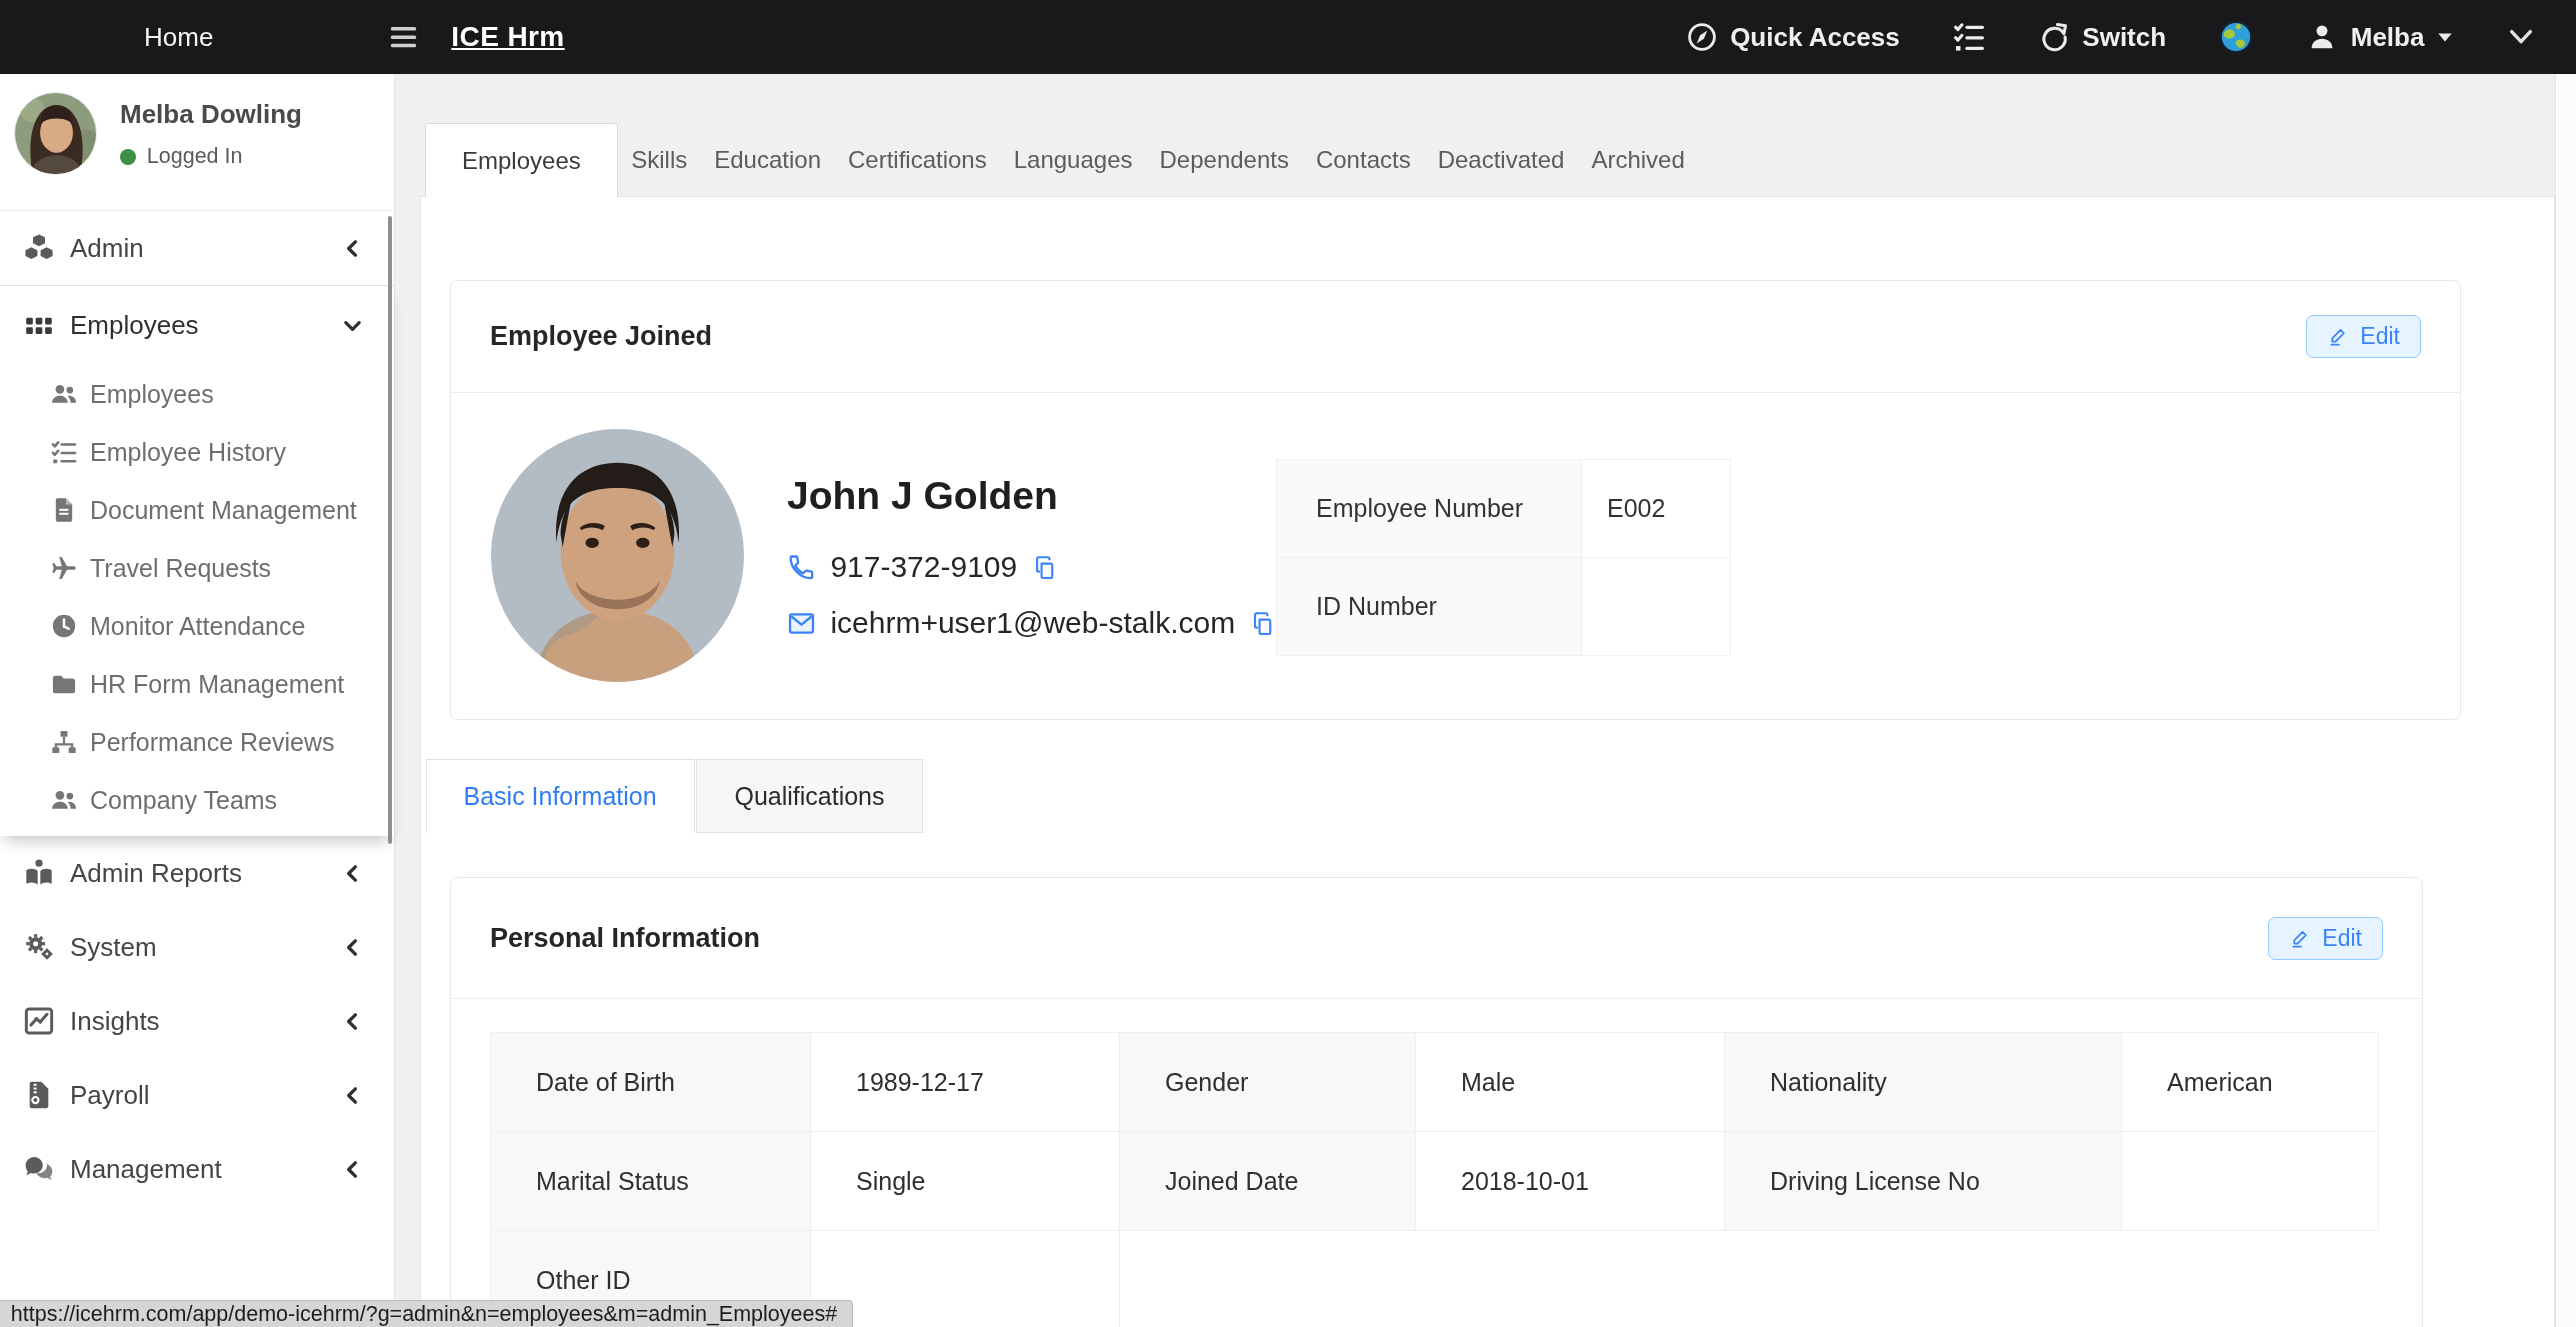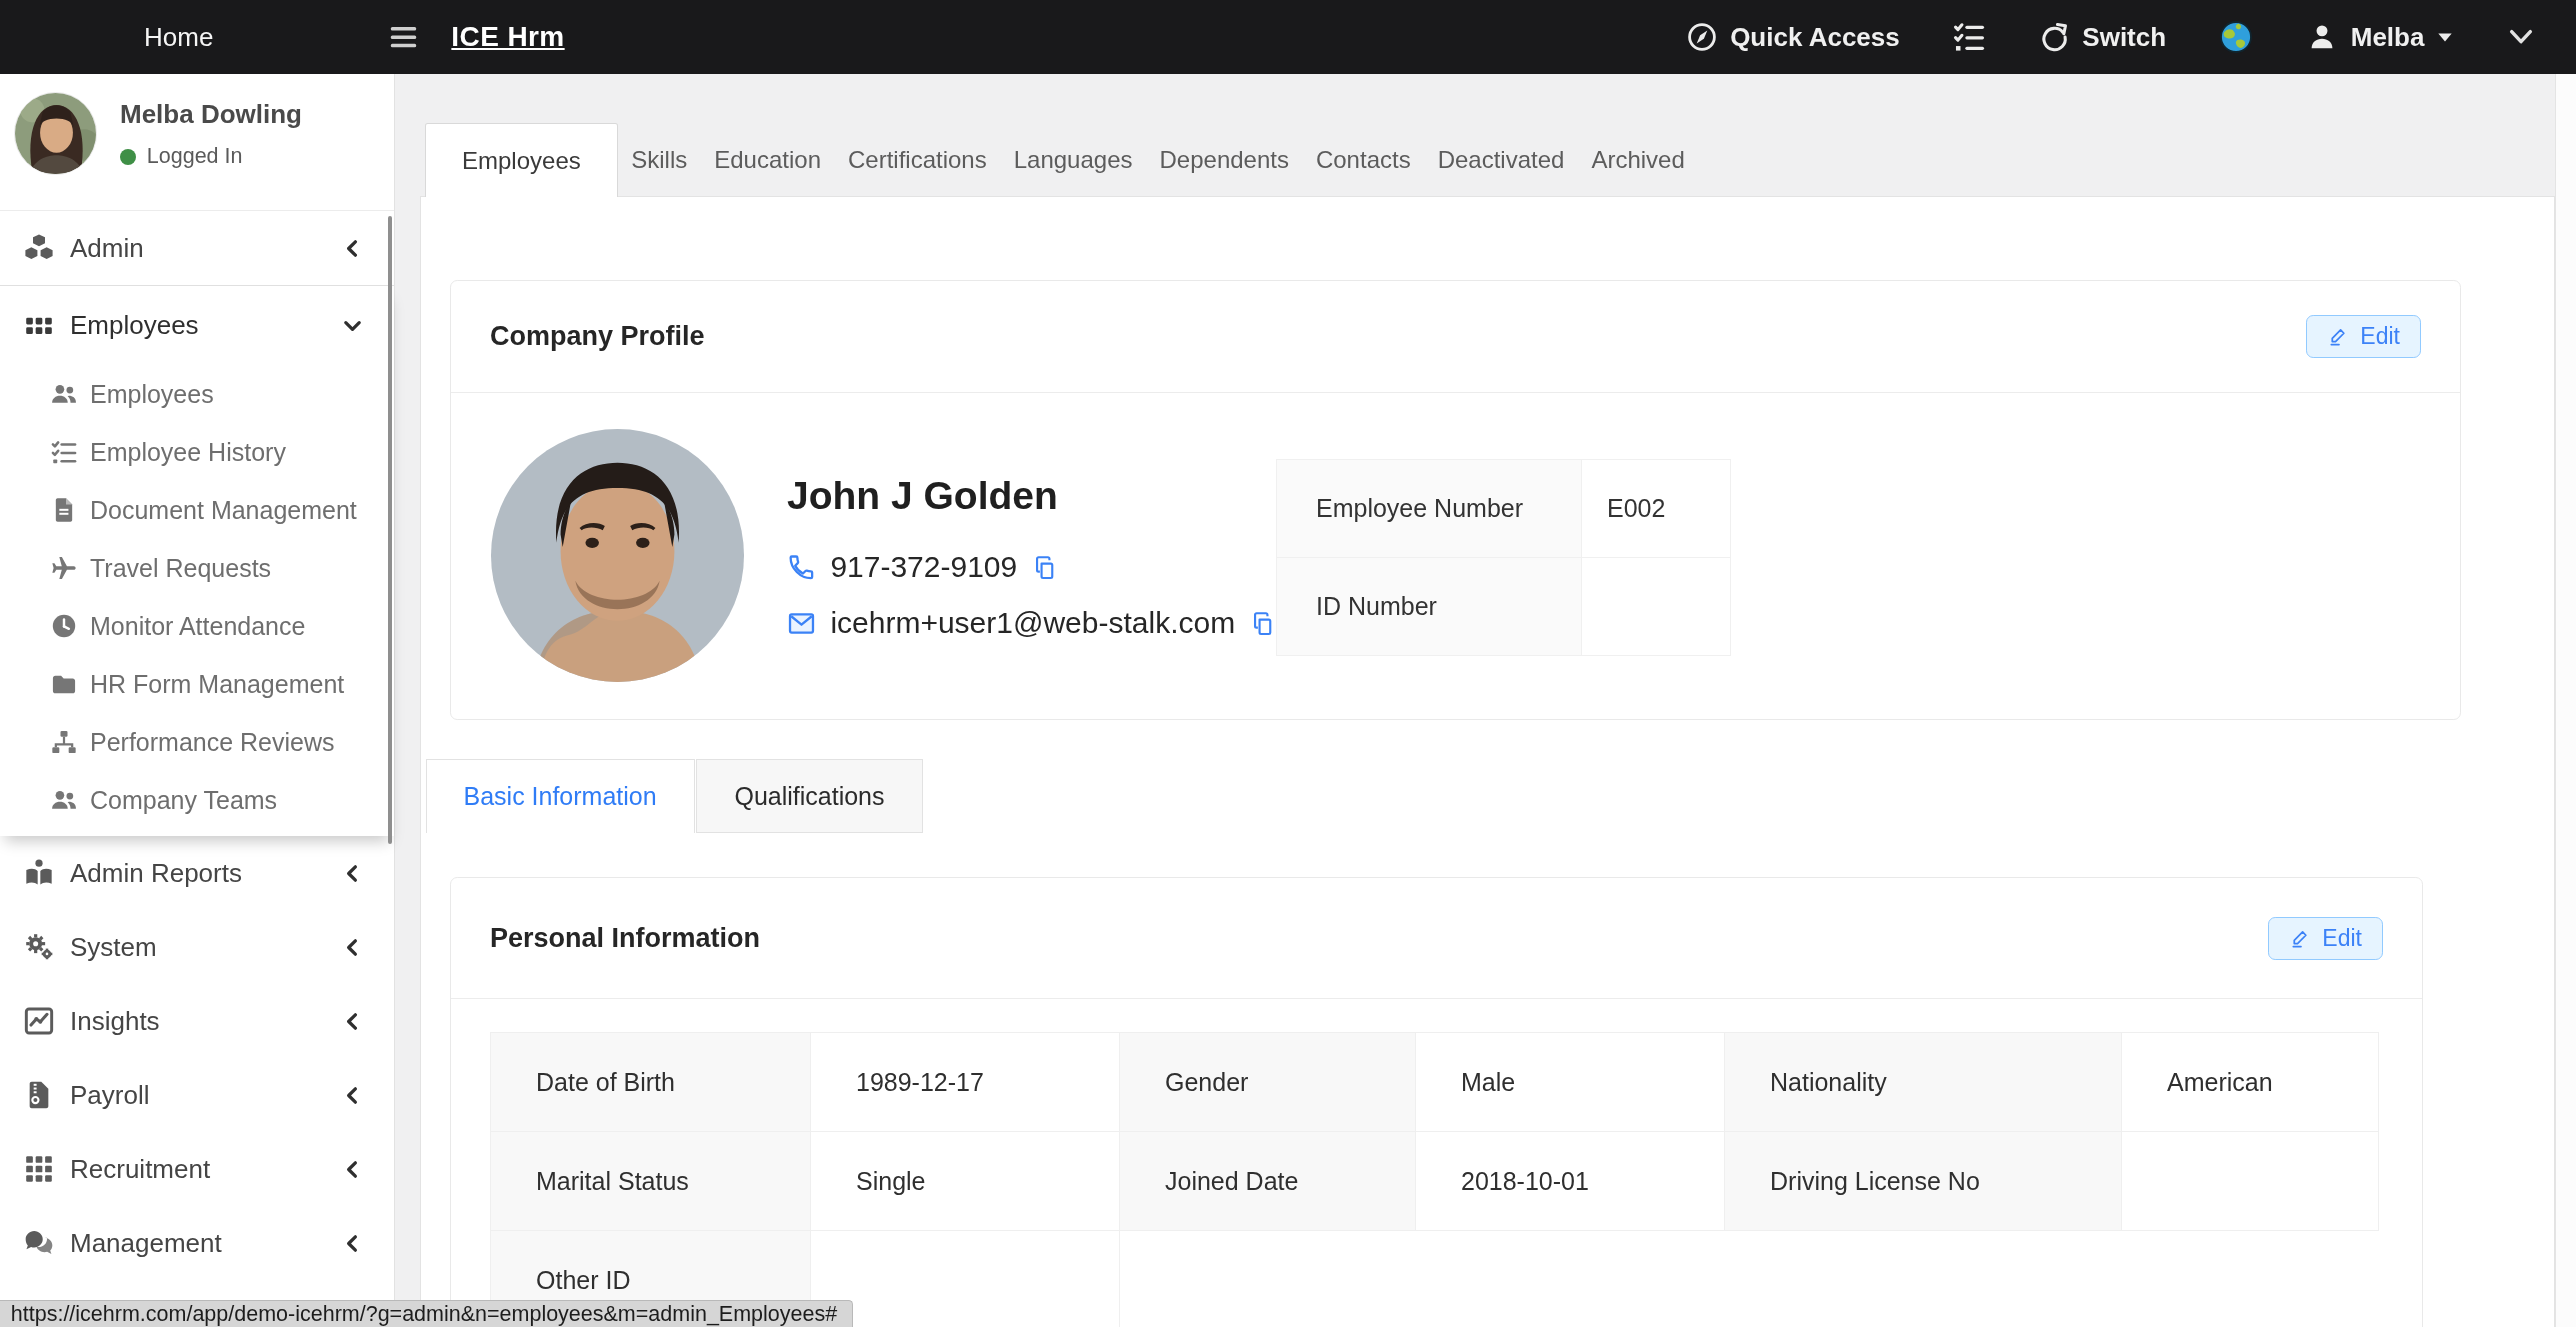--- a/index.html
+++ b/index.html
@@ -405,43 +405,20 @@
     <span class="ni-label">Payroll</span>
     <span class="ni-chev">
       <svg viewBox="0 0 24 24" width="23" height="23">
           <polyline points="15,5 8,12 15,19" fill="none" stroke="#2f2f2f" stroke-width="3.4" stroke-linecap="round" stroke-linejoin="round"></polyline>
         </svg>
     </span>
   </div>
   <div class="ni">
     <span class="ni-icon">
       <svg viewBox="0 0 24 24" width="32" height="32">
-          <g fill="#5b5b5b">
-            <rect x="2.4" y="2.4" width="5" height="5" rx=".9"></rect>
-            <rect x="9.5" y="2.4" width="5" height="5" rx=".9"></rect>
-            <rect x="16.6" y="2.4" width="5" height="5" rx=".9"></rect>
-            <rect x="2.4" y="9.5" width="5" height="5" rx=".9"></rect>
-            <rect x="9.5" y="9.5" width="5" height="5" rx=".9"></rect>
-            <rect x="16.6" y="9.5" width="5" height="5" rx=".9"></rect>
-            <rect x="2.4" y="16.6" width="5" height="5" rx=".9"></rect>
-            <rect x="9.5" y="16.6" width="5" height="5" rx=".9"></rect>
-            <rect x="16.6" y="16.6" width="5" height="5" rx=".9"></rect>
-          </g>
-        </svg>
-    </span>
-    <span class="ni-label">Recruitment</span>
-    <span class="ni-chev">
-      <svg viewBox="0 0 24 24" width="23" height="23">
-          <polyline points="15,5 8,12 15,19" fill="none" stroke="#2f2f2f" stroke-width="3.4" stroke-linecap="round" stroke-linejoin="round"></polyline>
-        </svg>
-    </span>
-  </div>
-  <div class="ni">
-    <span class="ni-icon">
-      <svg viewBox="0 0 24 24" width="32" height="32">
           <path d="M14.8 9.2c0 3.4-2.9 6.2-6.4 6.2-.8 0-1.6-.1-2.3-.4L2.6 16.6l1-2.7C2.6 12.8 2 11.1 2 9.2 2 5.8 4.9 3 8.4 3s6.4 2.8 6.4 6.2z" fill="#5b5b5b"></path>
           <path d="M16.4 8.1c3.1.4 5.6 2.7 5.6 5.6 0 1.6-.6 3-1.6 4l.9 2.5-3.2-1.6c-.6.2-1.3.3-2 .3-2.8 0-5.2-1.7-6-4 .5.1 1 .1 1.5.1 3.5 0 6.4-2.6 6.4-5.9 0-.3 0-.7-.1-1z" fill="#5b5b5b" opacity=".75"></path>
         </svg>
     </span>
     <span class="ni-label">Management</span>
     <span class="ni-chev">
       <svg viewBox="0 0 24 24" width="23" height="23">
           <polyline points="15,5 8,12 15,19" fill="none" stroke="#2f2f2f" stroke-width="3.4" stroke-linecap="round" stroke-linejoin="round"></polyline>
         </svg>
     </span>
@@ -461,21 +438,21 @@
     <div class="tab">Dependents</div>
     <div class="tab">Contacts</div>
     <div class="tab">Deactivated</div>
     <div class="tab">Archived</div>
   </div>
 
   <div class="panel">
 
     <div class="card" id="profile-card">
       <div class="card-head">
-        <span class="card-title">Company Profile</span>
+        <span class="card-title">Employee Joined</span>
         <span class="edit-btn">
           <svg viewBox="0 0 24 24">
               <g stroke="#3c82f7" stroke-width="1.8" fill="none" stroke-linecap="round" stroke-linejoin="round">
                 <path d="M14.2 5.2l3.4 3.4L8.9 17.3H5.5v-3.4z"></path>
                 <line x1="4.5" y1="20.4" x2="12.5" y2="20.4"></line>
               </g>
             </svg>
           <span>Edit</span>
         </span>
       </div>

